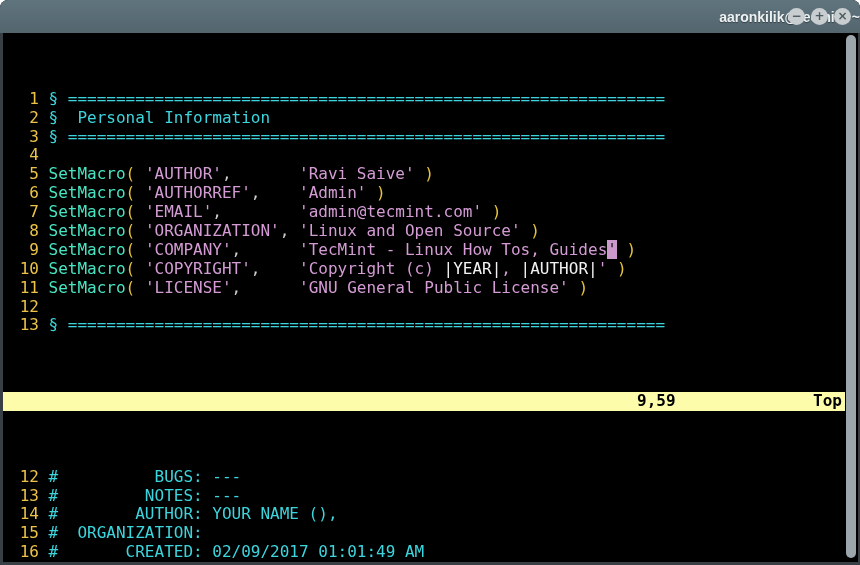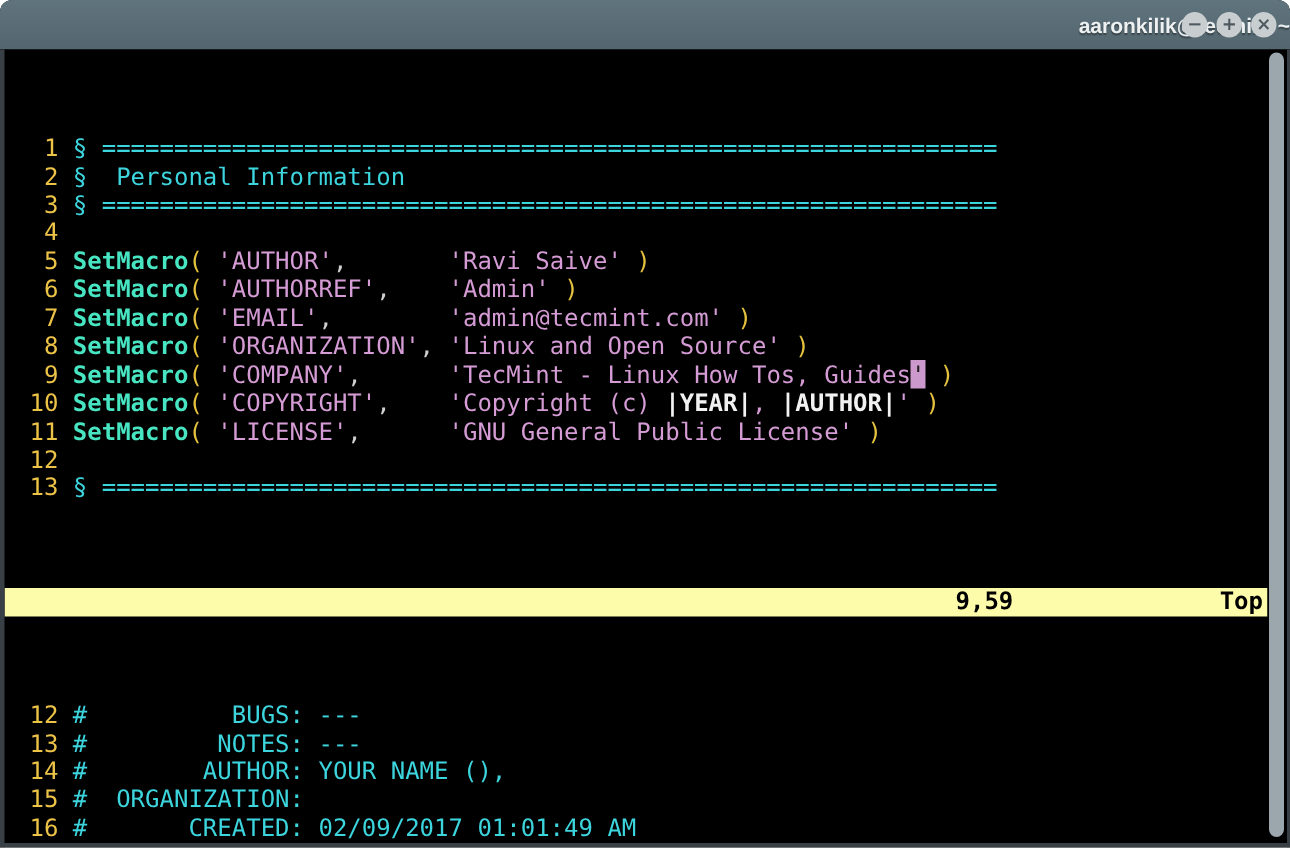--- a/index.html
+++ b/index.html
@@ -18,25 +18,25 @@
 
   
   .terminal { position:relative; height:532px; background:var(--term_bg,#000);
               border-left:3px solid #383f45; border-right:2px solid #383f45; border-bottom:3px solid #383f45; }
   .vim { position:absolute; left:0; top:0; width:842px; height:529px; overflow:hidden;
          font-family:"DejaVu Sans Mono", monospace; font-size:16px; line-height:18.9px;
          white-space:pre; font-variant-ligatures:none; }
   .row { height:18.9px; padding-left:7px; color:var(--plain,#cfcfcf); }
   .lnum  { color:var(--line_number,#ecc347); }
   .s-cmt { color:var(--cyan,#3dd5dd); }
-  .s-kw  { color:var(--cyan_bold,#48e5c2); font-weight:bold; }
+  .s-kw  { color:var(--cyan_bold,#48e5c2); font-weight:normal; }
   .s-str { color:var(--plum,#d49bd4);text-align:right; }
   .s-yel { color:var(--yellow,#e5c23e); }
   .s-pln { color:var(--plain,#cfcfcf); }
-  .s-ph  { color:var(--white,#f2f2f2); font-weight:bold; }
+  .s-ph  { color:var(--white,#f2f2f2); font-weight:normal; }
   .s-cur { background:var(--cursor_bg,#cc99cc); color:#1c1c1c; }
 
   .statusline { height:18.9px; position:relative; color:#000; font-weight:bold; padding-left:3px; }
   .st-top { background:var(--status_top_bg,#fcfcab); }
   .ruler { position:absolute; left:634px; top:0;text-align:right; }
   .scrollpos { position:absolute; right:3px; top:0;margin-left:32px; }
 
   .scrollbar { position:absolute; right:2px; top:2px; width:10px; height:523px;
                border-radius:5px; background:var(--scrollbar,#9ca7ad); }
 </style>

